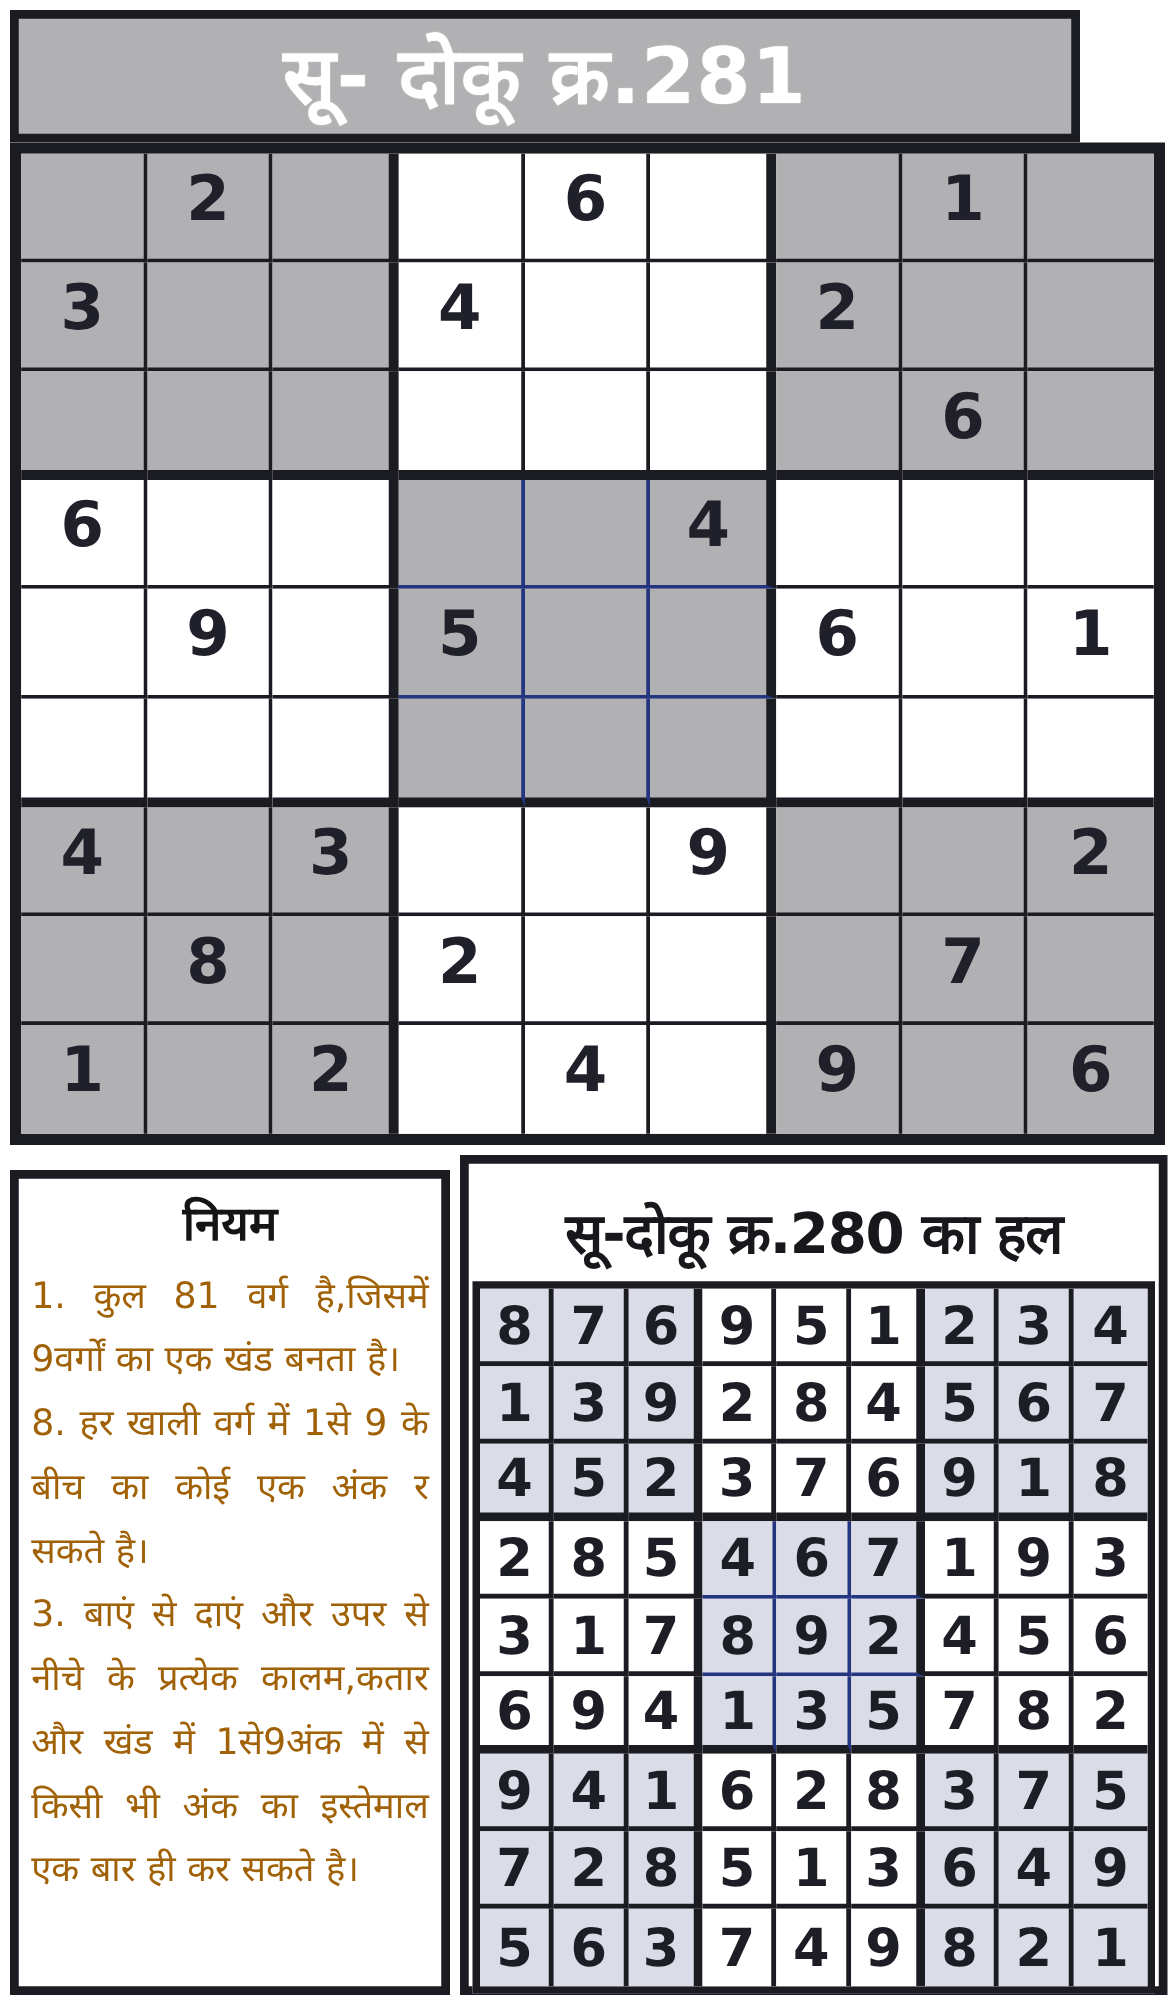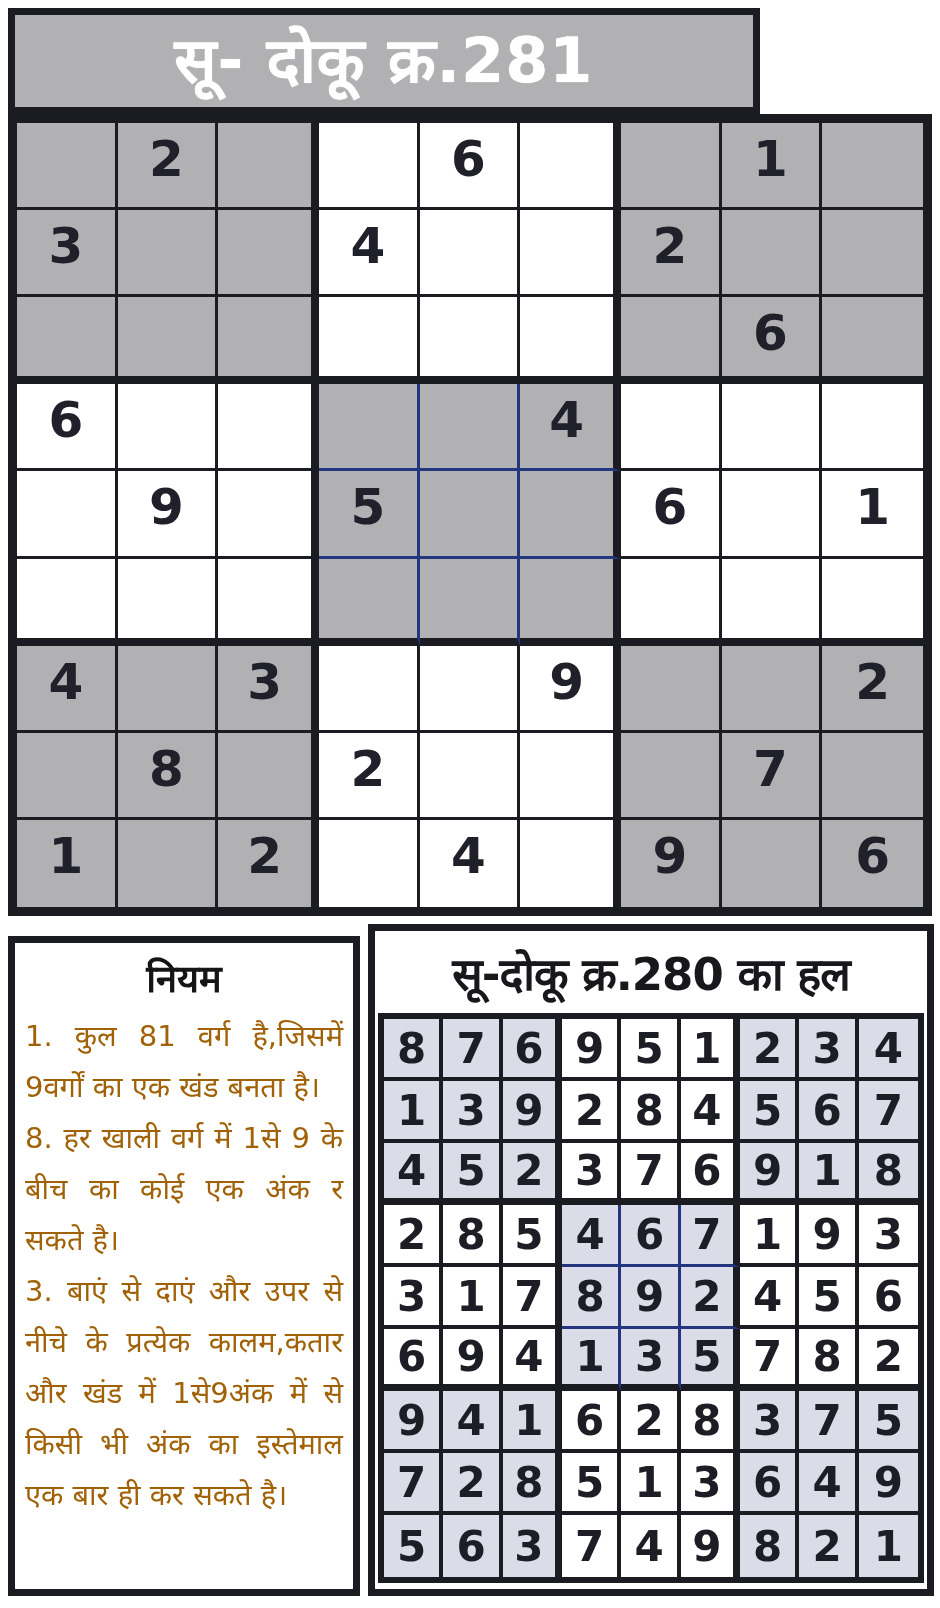--- a/index.html
+++ b/index.html
@@ -14,21 +14,21 @@
   :root {
     --line: #1b1b22;
     --gray: #b1b1b3;
     --lav: #dcdce8;
     --blue: #23357f;
   }
 
   
   .title-bar {
     position: absolute; left: 8px; top: 8px;
-    width: 752px; height: 106px;
+    width: 856px; height: 106px;
     background: var(--gray);
     border: 7px solid var(--line);
     display: flex; align-items: center; justify-content: center;
   }
   .title-bar span {
     color: #ffffff; font-size: 62px; font-weight: bold;
     letter-spacing: 1px; line-height: 1;
     text-shadow: 0 0 1px #ffffff;
   }
 
@@ -76,21 +76,21 @@
     margin: 0; font-size: 29px; line-height: 51px;
     color: #a16207; text-align: justify;
   }
 
   
   .solution-panel {
     position: absolute; left: 368px; top: 924px;
     width: 566px; height: 672px;
     border: 7px solid var(--line);
     background: #ffffff;
-    padding: 0 3px;
+    padding: 12px 3px;
   }
   .solution-heading {
     height: 82px;
     display: flex; align-items: center; justify-content: center;
     font-size: 45px; font-weight: bold; color: #17171c;
     letter-spacing: -1px;
   }
   #solution-grid {
     width: 546px; height: 570px;
     margin: 0 auto;

